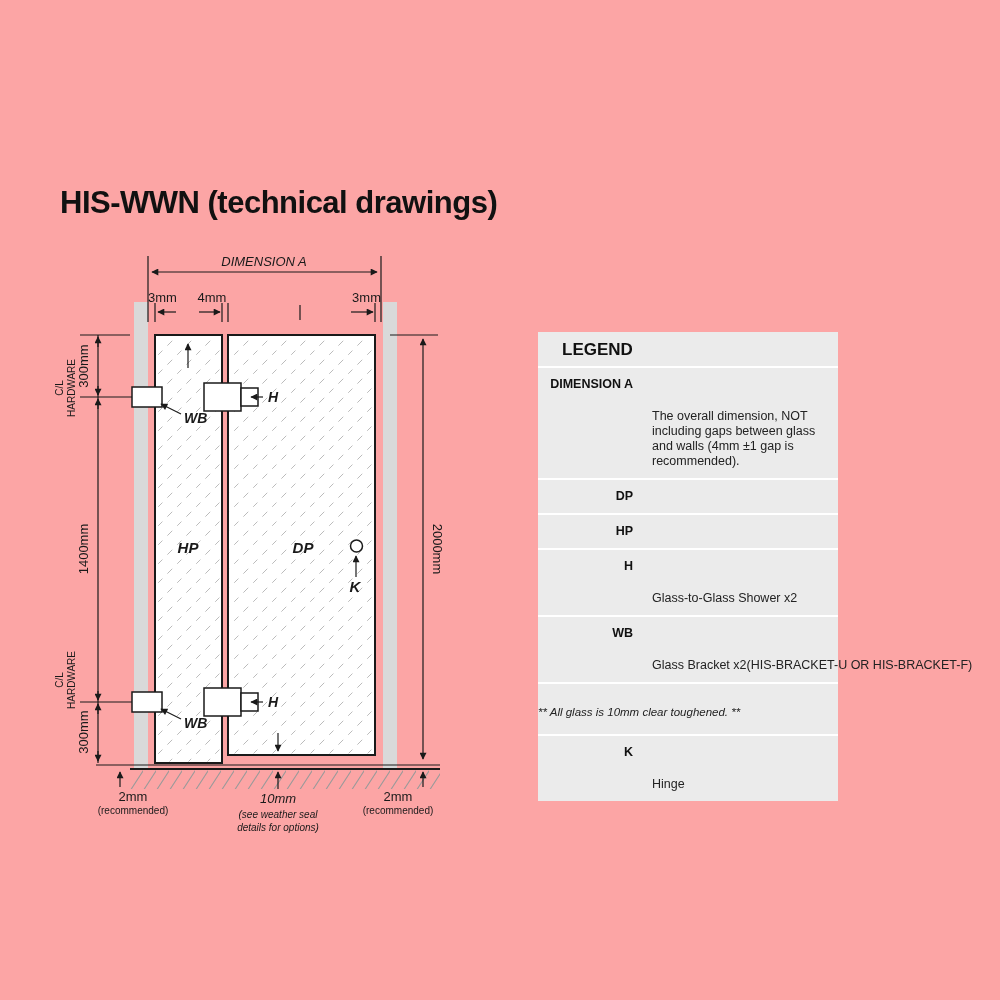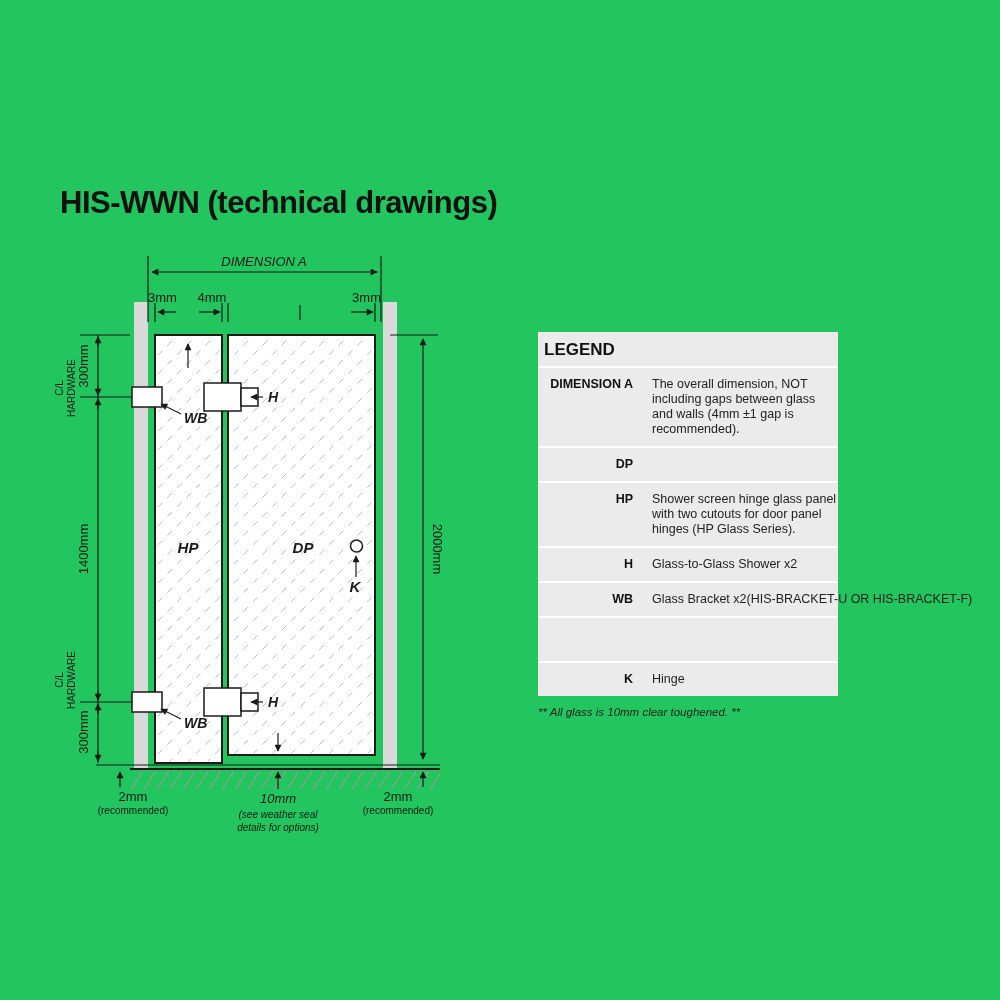--- a/index.html
+++ b/index.html
@@ -1,35 +1,35 @@
 <!DOCTYPE html>
 <html><head>
 <meta charset="utf-8">
 <style>
   html,body{margin:0;padding:0;background:#fff;}
-  .page{position:relative;width:1000px;height:1000px;background:#22c55e;overflow:hidden;
+  .page{position:relative;width:1000px;height:1000px;background:#fca5a5;overflow:hidden;
         font-family:"Liberation Sans", sans-serif;color:#1a1a1a;}
   .page-title{position:absolute;left:60px;top:185px;font-size:31px;font-weight:700;
               letter-spacing:-0.5px;color:#111;}
   svg{position:absolute;left:0;top:0;}
   svg text{font-family:"Liberation Sans", sans-serif;fill:#1a1a1a;}
   .t-dim{font-size:13px;}
   .t-dim-sm{font-size:10px;}
   .t-ital{font-style:italic;}
   .t-part{font-size:15px;font-weight:700;font-style:italic;}
   .t-part-sm{font-size:14px;font-weight:700;font-style:italic;}
   .t-rot{font-size:13px;}
   .t-cl{font-size:10px;}
 
   .legend-box{position:absolute;left:538px;top:332px;width:300px;background:#ebebeb;}
-  .legend-heading{font-size:17px;font-weight:700;padding:8px 0 6px 6px;color:#111;}
+  .legend-heading{font-size:17px;font-weight:700;padding:8px 0 6px 24px;color:#111;}
   .legend-row{display:grid;grid-template-columns:95px 186px;column-gap:19px;
               padding:9px 0;border-top:2px solid #ffffff;}
   .legend-key{font-size:12.5px;font-weight:700;line-height:15px;text-align:right;color:#111;}
-  .legend-desc{font-size:12.5px;line-height:15px;white-space:pre-line;color:#222;}
+  .legend-desc{font-size:12.5px;line-height:15px;white-space:pre-line;color:#222;margin-top:32px;}
   .legend-desc.nowrap{white-space:nowrap;overflow:visible;}
   .legend-row.empty{min-height:25px;}
   .legend-footnote{position:absolute;left:538px;top:706px;width:300px;text-align:left;
                    font-size:11.5px;font-style:italic;color:#222;}
 </style>
 </head>
 <body>
 
 <div class="page">
 
@@ -182,23 +182,20 @@
       <div class="legend-desc">The overall dimension, NOT
 including gaps between glass
 and walls (4mm ±1 gap is
 recommended).</div>
     </div>
     <div class="legend-row">
       <div class="legend-key">DP</div>
     </div>
     <div class="legend-row">
       <div class="legend-key">HP</div>
-      <div class="legend-desc">Shower screen hinge glass panel
-with two cutouts for door panel
-hinges (HP Glass Series).</div>
     </div>
     <div class="legend-row">
       <div class="legend-key">H</div>
       <div class="legend-desc">Glass-to-Glass Shower x2</div>
     </div>
     <div class="legend-row">
       <div class="legend-key">WB</div>
       <div class="legend-desc nowrap">Glass Bracket x2(HIS-BRACKET-U OR HIS-BRACKET-F)</div>
     </div>
     <div class="legend-row empty">

